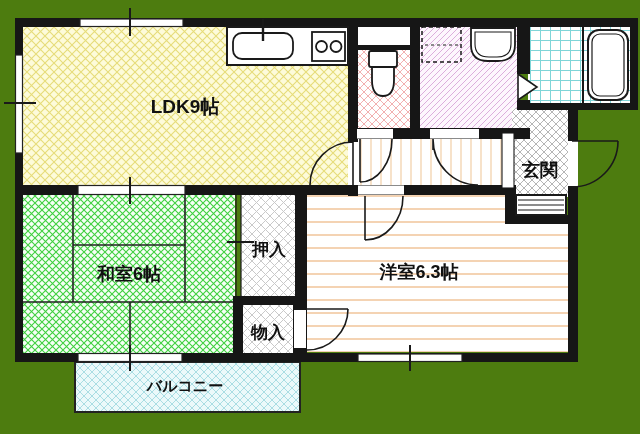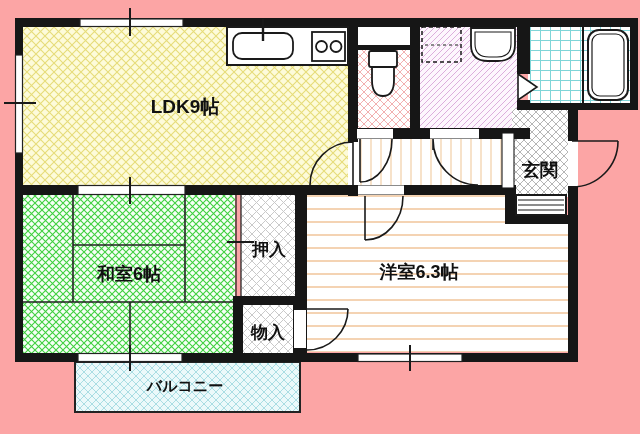--- a/index.html
+++ b/index.html
@@ -1,16 +1,16 @@
 <!DOCTYPE html>
 <html><head>
 <meta charset="utf-8">
 <style>
   html,body{margin:0;padding:0;background:#ffffff;}
-  .stage{position:relative;width:640px;height:434px;background:#fca5a5;overflow:hidden;}
+  .stage{position:relative;width:640px;height:434px;background:#4d7c0f;overflow:hidden;}
   svg{display:block;}
   .lbl{font-family:"Liberation Sans","DejaVu Sans",sans-serif;font-weight:bold;fill:#111;}
 </style>
 </head>
 <body>
 
 <div class="stage">
 <svg width="640" height="434" viewBox="0 0 640 434">
   <defs>
     <pattern id="pat-ldk" width="9" height="9" patternUnits="userSpaceOnUse">

